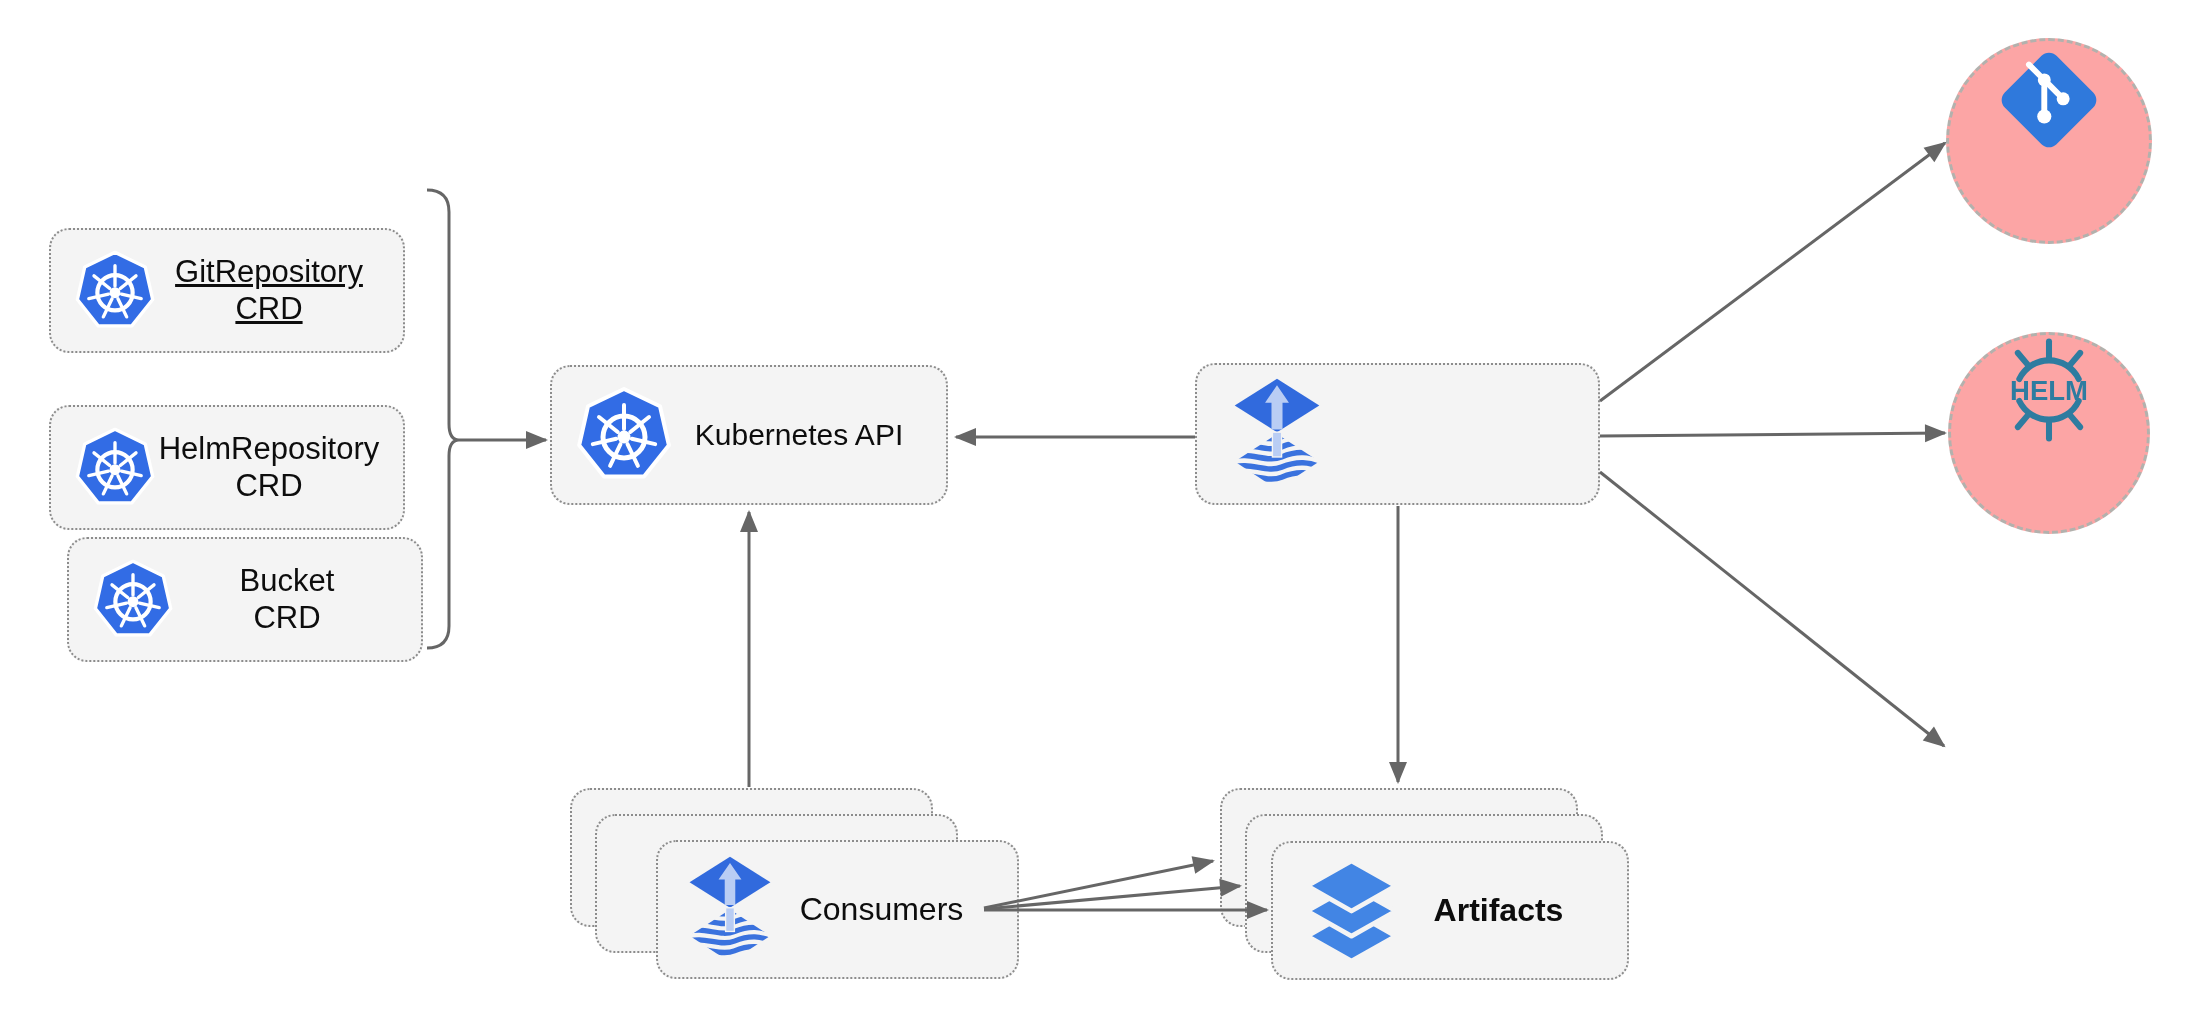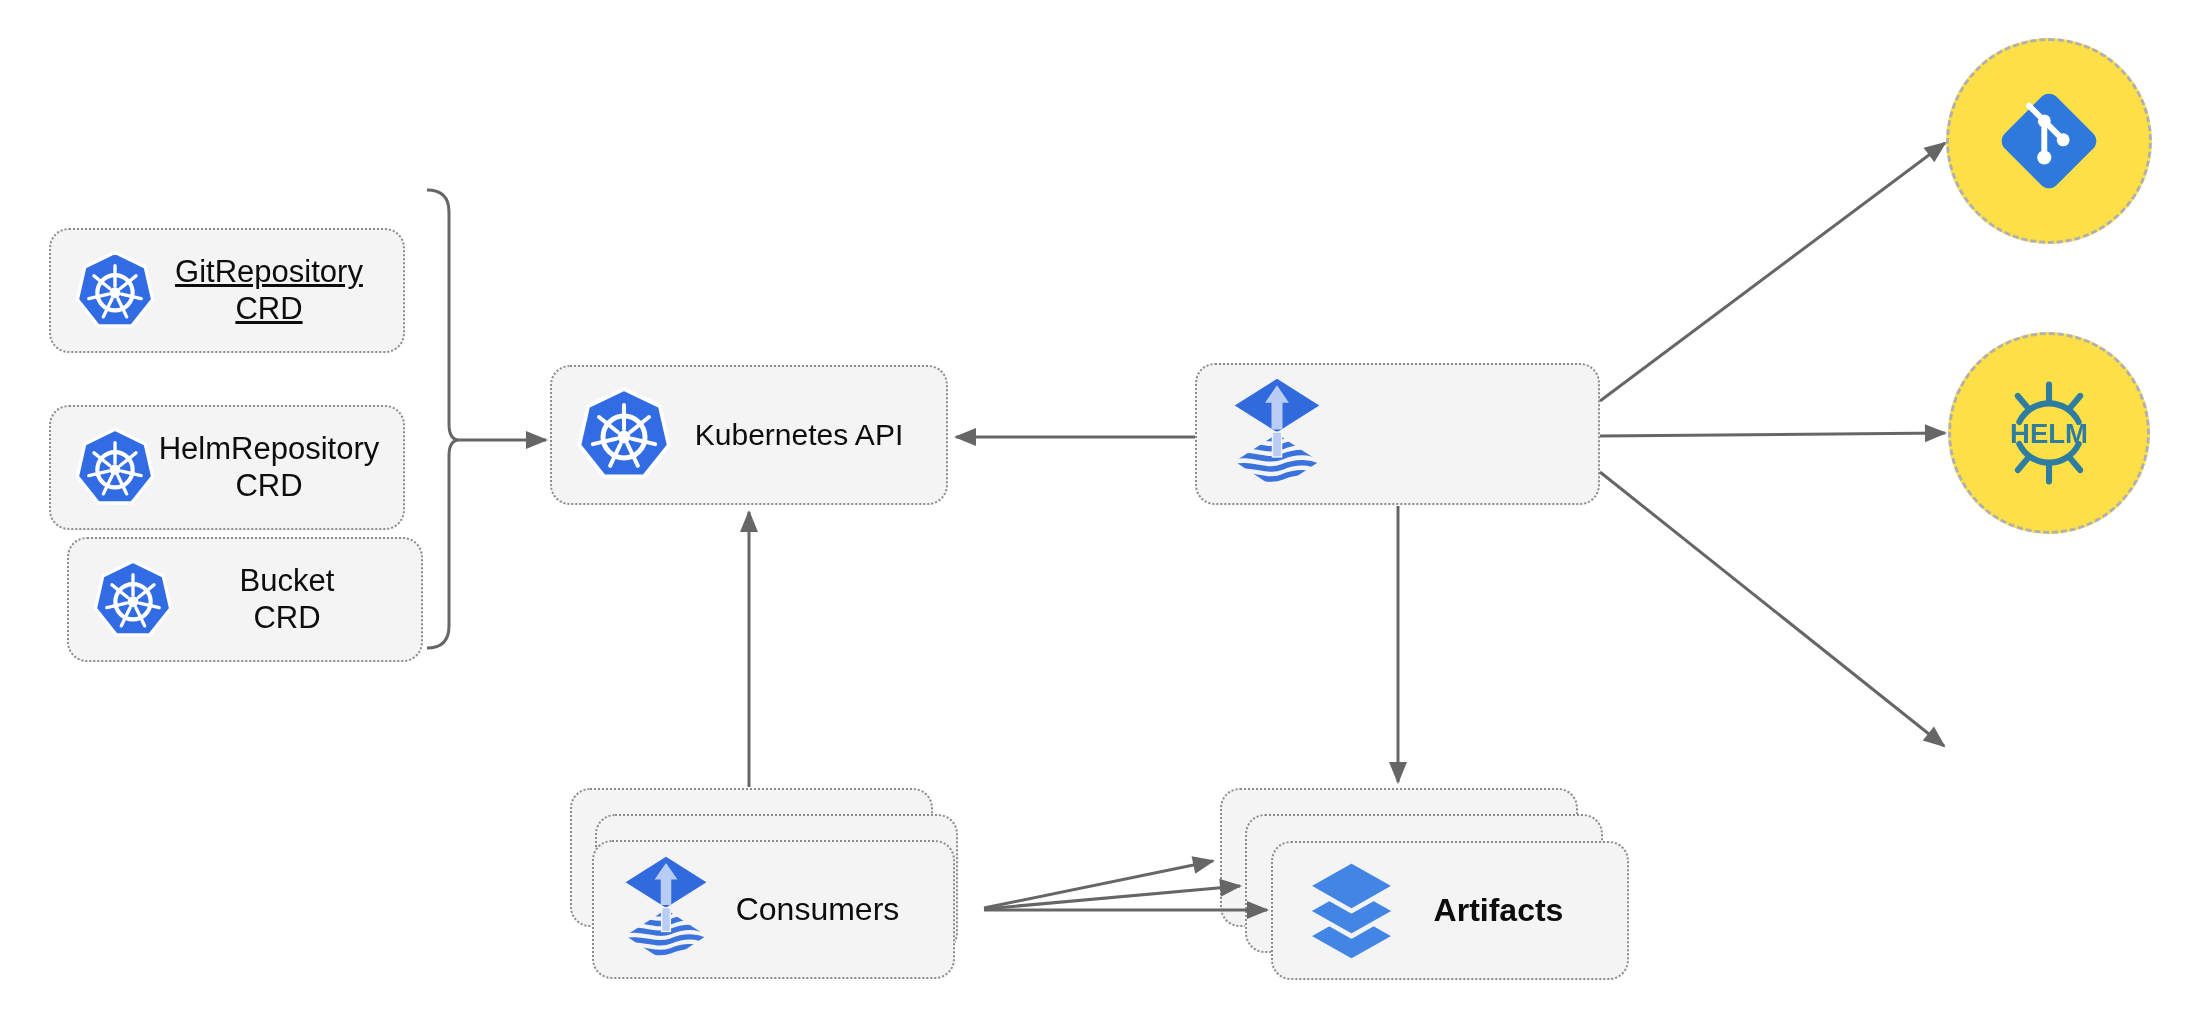--- a/index.html
+++ b/index.html
@@ -26,25 +26,24 @@
     text-align:center;
     font-size:31px;
     line-height:1.18;
     color:#0d0d0d;
   }
   .stack-back{z-index:1;}
   .stack-mid{z-index:2;}
   .stack-front{z-index:3;}
   .circle{
     position:absolute;
-    background:#fde047;
+    background:#fca5a5;
     border:3px dashed #b3b1ad;
     border-radius:50%;
     display:flex;
-    align-items:center;
     justify-content:center;
     box-sizing:border-box;
     z-index:3;
   }
   .icon{flex:0 0 auto;display:block;}
   #connectors{
     position:absolute;left:0;top:0;width:2196px;height:1030px;
     z-index:5;pointer-events:none;
   }
   #icon-defs{position:absolute;width:0;height:0;overflow:hidden;}
@@ -154,21 +153,21 @@
   </div>
 
   <div class="node" style="left:1195px;top:363px;width:405px;height:142px;padding:0 34px;">
     <svg class="icon" width="92" height="114">
         <use href="#sym-flux"></use>
       </svg>
   </div>
 
   <div class="node stack-back" style="left:570px;top:788px;width:363px;height:139px;"></div>
   <div class="node stack-mid" style="left:595px;top:814px;width:363px;height:139px;"></div>
-  <div class="node stack-front" style="left:592px;top:840px;width:363px;height:139px;padding:0 28px;">
+  <div class="node stack-front" style="left:656px;top:840px;width:363px;height:139px;padding:0 28px;">
     <svg class="icon" width="88" height="109">
         <use href="#sym-flux"></use>
       </svg>
     <div class="label" style="font-size:32px;">Consumers</div>
   </div>
 
   <div class="node stack-back" style="left:1220px;top:788px;width:358px;height:139px;"></div>
   <div class="node stack-mid" style="left:1245px;top:814px;width:358px;height:139px;"></div>
   <div class="node stack-front" style="left:1271px;top:841px;width:358px;height:139px;padding:0 30px;font-weight:bold;">
     <svg class="icon" width="97" height="108" viewBox="0 0 100 112">

